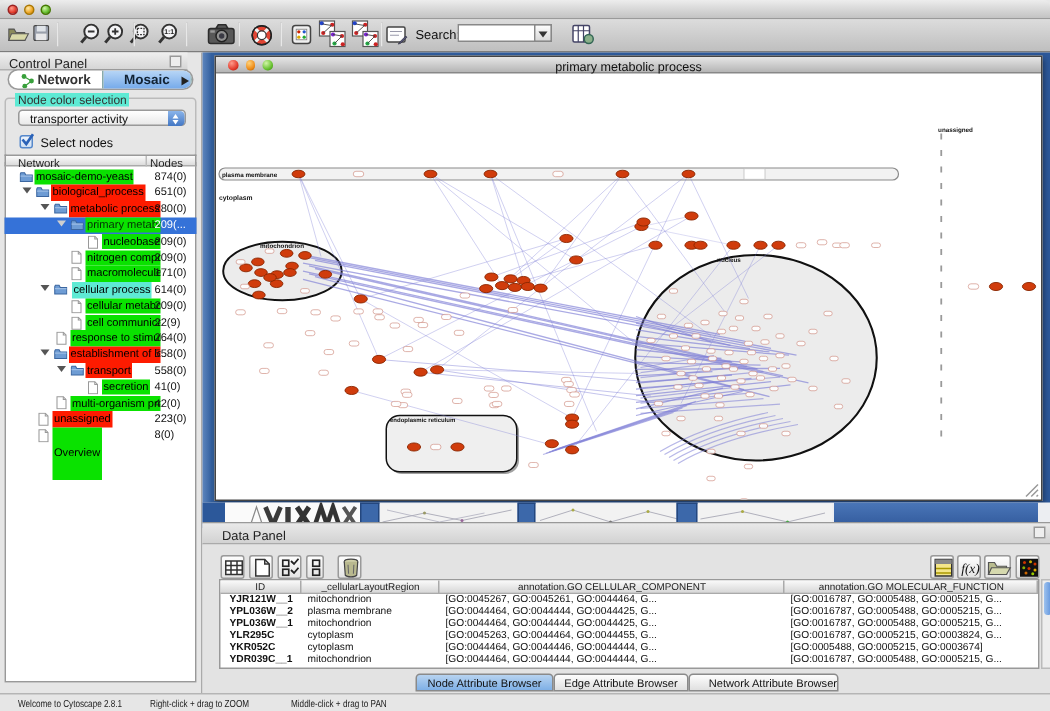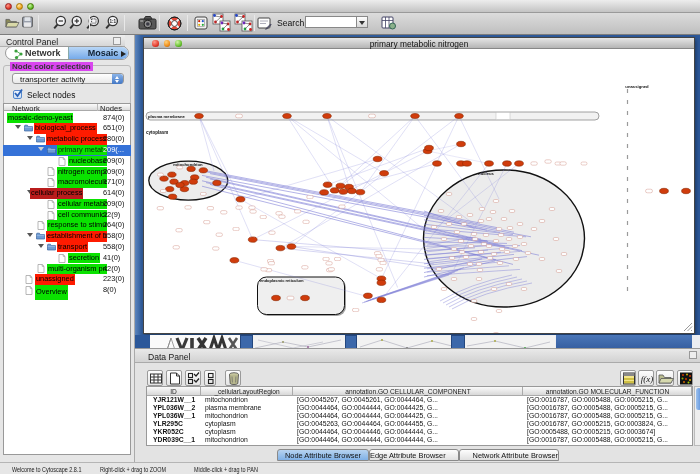--- a/index.html
+++ b/index.html
@@ -128,26 +128,26 @@
   </div>
 
   <div class="abs" style="left:5px;top:11px;width:124px;height:14px;background:#fff;border:1px solid #9a9a9a;border-radius:7px;overflow:hidden">
     <svg class="abs" style="left:8px;top:2px" width="9" height="10" viewBox="0 0 9 10">
         <circle cx="2" cy="2" r="1.6" fill="#39a03c"></circle>
         <circle cx="7" cy="5" r="1.6" fill="#39a03c"></circle>
         <circle cx="2.5" cy="8.5" r="1.6" fill="#39a03c"></circle>
         <path d="M2 2 L7 5 L2.5 8.5" stroke="#39a03c" stroke-width="0.8" fill="none"></path>
       </svg>
     <span class="abs" style="left:19px;top:1px;font-size:9px;font-weight:bold;color:#333">Network</span>
-    <div class="abs" style="left:62px;top:0;width:70px;height:14px;background:linear-gradient(#b8d6f6,#6ba3e8);border-left:1px solid #8aa;border-right:1px solid #8aa;text-align:center;font-size:9px;font-weight:bold;color:#123;line-height:13px">Mosaic</div>
+    <div class="abs" style="left:62px;top:0;width:60px;height:14px;background:linear-gradient(#b8d6f6,#6ba3e8);border-left:1px solid #8aa;border-right:1px solid #8aa;text-align:center;font-size:9px;font-weight:bold;color:#123;line-height:13px">Mosaic</div>
     <div class="abs" style="left:115px;top:4px;width:0;height:0;border-top:3.5px solid transparent;border-bottom:3.5px solid transparent;border-left:5px solid #222"></div>
   </div>
 
   <div class="abs" style="left:3px;top:30px;width:128px;height:40px;border:1px solid #bbb;border-radius:3px">
-    <span class="abs" style="left:6px;top:-4px;background:#d946ef;padding:0 2px;font-size:8px;font-weight:bold;color:#333">Node color selection</span>
+    <span class="abs" style="left:6px;top:-4px;background:#5eead4;padding:0 2px;font-size:8px;font-weight:normal;color:#333">Node color selection</span>
     <div class="abs" style="left:8px;top:7px;width:112px;height:11px;background:linear-gradient(#fff,#e9e9e9);border:1px solid #999;border-radius:3px">
       <span class="abs" style="left:7px;top:0.5px;font-size:8px;color:#111">transporter activity</span>
       <div class="abs" style="right:0;top:0;width:11px;height:9.5px;background:linear-gradient(#8ab4ea,#4377c4);border-radius:0 3px 3px 0">
         <div class="abs" style="left:2.8px;top:1.5px;width:0;height:0;border-left:2.5px solid transparent;border-right:2.5px solid transparent;border-bottom:3px solid #fff"></div>
         <div class="abs" style="left:2.8px;top:5.5px;width:0;height:0;border-left:2.5px solid transparent;border-right:2.5px solid transparent;border-top:3px solid #fff"></div>
       </div>
     </div>
     <div class="abs" style="left:9px;top:24px;width:9px;height:9px;background:linear-gradient(#eef4fc,#cfe0f4);border:1px solid #5588cc;border-radius:2px">
       <svg width="11" height="11" viewBox="0 0 11 11" style="position:absolute;left:-1px;top:-3px">
           <path d="M2 5 L4.5 8 L9 1.5" stroke="#2a62b8" stroke-width="1.8" fill="none"></path>
@@ -164,21 +164,21 @@
   </div>
 </div>
 <div class="abs" style="left:0;top:0;width:135px;height:462px">
     <div style="position:absolute;left:3px;top:112.5px;width:128px;height:10.8px;">
       <span style="position:absolute;left:10px;top:1px">
         <svg width="9" height="8" viewBox="0 0 9 8">
           <path d="M0.5 2 L0.5 7 L8.5 7 L8.5 2.6 L4.2 2.6 L3.4 1.2 L0.9 1.2 Z" fill="#6e9cd4" stroke="#3b66a0" stroke-width="0.7"></path>
           <path d="M0.7 3.4 L8.3 3.4" stroke="#9dbde4" stroke-width="0.8"></path>
         </svg>
       </span>
-      <span style="position:absolute;left:4px;top:0.2px;font-size:7.4px;line-height:10.4px;color:#000;background:#0ae200;padding:0 1px;white-space:nowrap;overflow:hidden;max-width:84px">mosaic-demo-yeast</span>
+      <span style="position:absolute;left:20px;top:0.2px;font-size:7.4px;line-height:10.4px;color:#000;background:#0ae200;padding:0 1px;white-space:nowrap;overflow:hidden;max-width:84px">mosaic-demo-yeast</span>
       <span style="position:absolute;left:100px;top:0.2px;font-size:7.4px;line-height:10.4px;color:#111;white-space:nowrap">874(0)</span>
     </div>
     <div style="position:absolute;left:3px;top:123.3px;width:128px;height:10.8px;">
       <span style="position:absolute;left:11.5px;top:2.2px;width:0;height:0;border-left:3.2px solid transparent;border-right:3.2px solid transparent;border-top:4.5px solid #555"></span>
       <span style="position:absolute;left:21px;top:1px">
         <svg width="9" height="8" viewBox="0 0 9 8">
           <path d="M0.5 2 L0.5 7 L8.5 7 L8.5 2.6 L4.2 2.6 L3.4 1.2 L0.9 1.2 Z" fill="#6e9cd4" stroke="#3b66a0" stroke-width="0.7"></path>
           <path d="M0.7 3.4 L8.3 3.4" stroke="#9dbde4" stroke-width="0.8"></path>
         </svg>
       </span>
@@ -238,21 +238,21 @@
       <span style="position:absolute;left:100px;top:0.2px;font-size:7.4px;line-height:10.4px;color:#111;white-space:nowrap">171(0)</span>
     </div>
     <div style="position:absolute;left:3px;top:188.0px;width:128px;height:10.8px;">
       <span style="position:absolute;left:23.5px;top:2.2px;width:0;height:0;border-left:3.2px solid transparent;border-right:3.2px solid transparent;border-top:4.5px solid #555"></span>
       <span style="position:absolute;left:33px;top:1px">
         <svg width="9" height="8" viewBox="0 0 9 8">
           <path d="M0.5 2 L0.5 7 L8.5 7 L8.5 2.6 L4.2 2.6 L3.4 1.2 L0.9 1.2 Z" fill="#6e9cd4" stroke="#3b66a0" stroke-width="0.7"></path>
           <path d="M0.7 3.4 L8.3 3.4" stroke="#9dbde4" stroke-width="0.8"></path>
         </svg>
       </span>
-      <span style="position:absolute;left:27px;top:0.2px;font-size:7.4px;line-height:10.4px;color:#000;background:#b91c1c;padding:0 1px;white-space:nowrap;overflow:hidden;max-width:61px">cellular process</span>
+      <span style="position:absolute;left:45px;top:0.2px;font-size:7.4px;line-height:10.4px;color:#000;background:#5eead4;padding:0 1px;white-space:nowrap;overflow:hidden;max-width:61px">cellular process</span>
       <span style="position:absolute;left:100px;top:0.2px;font-size:7.4px;line-height:10.4px;color:#111;white-space:nowrap">614(0)</span>
     </div>
     <div style="position:absolute;left:3px;top:198.7px;width:128px;height:10.8px;">
       <span style="position:absolute;left:44px;top:1px">
         <svg width="8" height="9" viewBox="0 0 8 9">
           <path d="M1 0.5 L5.2 0.5 L7 2.3 L7 8.5 L1 8.5 Z" fill="#fff" stroke="#999" stroke-width="0.7"></path>
           <path d="M5.2 0.5 L5.2 2.3 L7 2.3" fill="none" stroke="#999" stroke-width="0.7"></path>
         </svg>
       </span>
       <span style="position:absolute;left:54px;top:0.2px;font-size:7.4px;line-height:10.4px;color:#000;background:#0ae200;padding:0 1px;white-space:nowrap;overflow:hidden;max-width:50px">cellular metabo</span>
@@ -330,33 +330,33 @@
       <span style="position:absolute;left:32px;top:0.2px;font-size:7.4px;line-height:10.4px;color:#000;background:#fe1b00;padding:0 1px;white-space:nowrap;overflow:hidden;max-width:72px">unassigned</span>
       <span style="position:absolute;left:100px;top:0.2px;font-size:7.4px;line-height:10.4px;color:#111;white-space:nowrap">223(0)</span>
     </div>
     <div style="position:absolute;left:3px;top:285.0px;width:128px;height:10.8px;">
       <span style="position:absolute;left:22px;top:1px">
         <svg width="8" height="9" viewBox="0 0 8 9">
           <path d="M1 0.5 L5.2 0.5 L7 2.3 L7 8.5 L1 8.5 Z" fill="#fff" stroke="#999" stroke-width="0.7"></path>
           <path d="M5.2 0.5 L5.2 2.3 L7 2.3" fill="none" stroke="#999" stroke-width="0.7"></path>
         </svg>
       </span>
-      <span style="position:absolute;left:32px;top:0.2px;font-size:7.4px;line-height:10.4px;color:#000;background:#0ae200;padding:2px 1px;white-space:nowrap;overflow:hidden;max-width:72px">Overview</span>
+      <span style="position:absolute;left:32px;top:0.2px;font-size:7.4px;line-height:10.4px;color:#000;background:#0ae200;padding:12px 1px;white-space:nowrap;overflow:hidden;max-width:72px">Overview</span>
       <span style="position:absolute;left:100px;top:0.2px;font-size:7.4px;line-height:10.4px;color:#111;white-space:nowrap">8(0)</span>
     </div>
   </div>
 
 <div class="abs" style="left:135px;top:35px;width:565px;height:313px;background:linear-gradient(90deg,#5c85bd,#33609f 6px,#2c589a)"></div>
 
 <div class="abs" style="left:143px;top:37px;width:552px;height:297px;border:1px solid #444;background:#fff;box-shadow:1px 2px 4px rgba(0,0,0,0.4)">
   <div class="abs" style="left:0;top:0;width:100%;height:11px;background:linear-gradient(#e6e6e6,#b5b5b5);border-bottom:1px solid #888">
     <div class="abs" style="left:8px;top:2px;width:6.5px;height:6.5px;border-radius:50%;background:radial-gradient(circle at 35% 30%, #ff9a8a, #e33d2e 60%, #a21505)"></div>
     <div class="abs" style="left:19.5px;top:2px;width:6.5px;height:6.5px;border-radius:50%;background:radial-gradient(circle at 35% 30%, #ffd27a, #ef8e1b 60%, #b05b00)"></div>
     <div class="abs" style="left:31px;top:2px;width:6.5px;height:6.5px;border-radius:50%;background:radial-gradient(circle at 35% 30%, #d2f5a8, #68c130 60%, #2f7d08)"></div>
-    <div class="abs" style="left:0;top:1px;width:100%;text-align:center;font-size:8.4px;color:#111">primary metabolic nitrogen</div>
+    <div class="abs" style="left:0;top:1px;width:100%;text-align:center;font-size:8.4px;color:#111">primary metabolic process</div>
   </div>
   <svg width="549" height="284" viewBox="0 0 549 284" style="position:absolute;left:0;top:11px">
       <rect x="2" y="63" width="453" height="8" rx="4" fill="#f2f2f2" stroke="#8a8a8a" stroke-width="0.8"></rect>
       <text x="4" y="68.8" font-size="4.2" font-weight="bold" fill="#111">plasma membrane</text>
       <rect x="352" y="63.5" width="14" height="7" fill="#fff" stroke="#bbb" stroke-width="0.5"></rect>
       <text x="2" y="84.5" font-size="4.5" font-weight="bold" fill="#111">cytoplasm</text>
       <ellipse cx="44.3" cy="131.6" rx="39.5" ry="19.5" fill="#ececec" stroke="#111" stroke-width="1.3"></ellipse>
       <text x="44" y="116.5" font-size="4.2" font-weight="bold" fill="#111" text-anchor="middle">mitochondrion</text>
       <ellipse cx="360" cy="189.5" rx="80.5" ry="68.5" fill="#ececec" stroke="#111" stroke-width="1.4"></ellipse>
       <text x="342" y="125.5" font-size="4.2" font-weight="bold" fill="#111" text-anchor="middle">nucleus</text>
@@ -757,21 +757,21 @@
       <div style="position:absolute;left:377px;top:41px;width:166px;height:8px;padding-left:3px;font-size:6.8px;font-weight:normal;line-height:8px;color:#111;white-space:nowrap;overflow:hidden">[GO:0005488, GO:0005215, GO:0003674]</div>
       <div style="position:absolute;left:0px;top:49px;width:49px;height:8px;padding-left:6px;font-size:6.8px;font-weight:bold;line-height:8px;color:#111;white-space:nowrap;overflow:hidden">YDR039C__1</div>
       <div style="position:absolute;left:55px;top:49px;width:89px;height:8px;padding-left:3px;font-size:6.8px;font-weight:normal;line-height:8px;color:#111;white-space:nowrap;overflow:hidden">mitochondrion</div>
       <div style="position:absolute;left:147px;top:49px;width:227px;height:8px;padding-left:3px;font-size:6.8px;font-weight:normal;line-height:8px;color:#111;white-space:nowrap;overflow:hidden">[GO:0044464, GO:0044444, GO:0044444, G...</div>
       <div style="position:absolute;left:377px;top:49px;width:166px;height:8px;padding-left:3px;font-size:6.8px;font-weight:normal;line-height:8px;color:#111;white-space:nowrap;overflow:hidden">[GO:0016787, GO:0005488, GO:0005215, G...</div>
     </div>
     <div style="position:absolute;left:559px;top:37px;width:7px;height:60px;background:#eee;border:1px solid #bbb">
       <div style="position:absolute;left:0.5px;top:1px;width:5px;height:22px;background:linear-gradient(90deg,#9ec2ee,#5e93dd);border-radius:3px"></div>
     </div>
     <div style="position:absolute;left:142px;top:100px;width:92px;height:12px;background:linear-gradient(#b7d3f0,#7fb0e6);border:1px solid #8a8a8a;border-radius:3px 3px 0 0;font-size:7.4px;text-align:center;line-height:12px;color:#111">Node Attribute Browser</div>
-    <div style="position:absolute;left:234px;top:100px;width:90px;height:12px;background:linear-gradient(#fdfdfd,#e0e0e0);border:1px solid #8a8a8a;border-radius:3px 3px 0 0;font-size:7.4px;line-height:12px;color:#111">Edge Attribute Browser</div>
+    <div style="position:absolute;left:234px;top:100px;width:90px;height:12px;background:linear-gradient(#fdfdfd,#e0e0e0);border:1px solid #8a8a8a;border-radius:3px 3px 0 0;font-size:7.4px;text-align:center;line-height:12px;color:#111">Edge Attribute Browser</div>
     <div style="position:absolute;left:324px;top:100px;width:100px;height:12px;background:linear-gradient(#fdfdfd,#e0e0e0);border:1px solid #8a8a8a;border-radius:3px 3px 0 0;font-size:7.4px;text-align:right;line-height:12px;color:#111">Network Attribute Browser</div>
   </div>
 
 <div class="abs" style="left:0;top:462px;width:700px;height:12px;background:#e6e6e6;border-top:1px solid #b5b5b5">
   <span class="abs" style="left:12px;top:3px;font-size:6.8px;color:#222;transform:scaleX(0.8);transform-origin:0 0;white-space:nowrap">Welcome to Cytoscape 2.8.1</span>
   <span class="abs" style="left:100px;top:3px;font-size:6.8px;color:#222;transform:scaleX(0.8);transform-origin:0 0;white-space:nowrap">Right-click + drag to ZOOM</span>
   <span class="abs" style="left:194px;top:3px;font-size:6.8px;color:#222;transform:scaleX(0.8);transform-origin:0 0;white-space:nowrap">Middle-click + drag to PAN</span>
 </div>
 
 </body></html>

